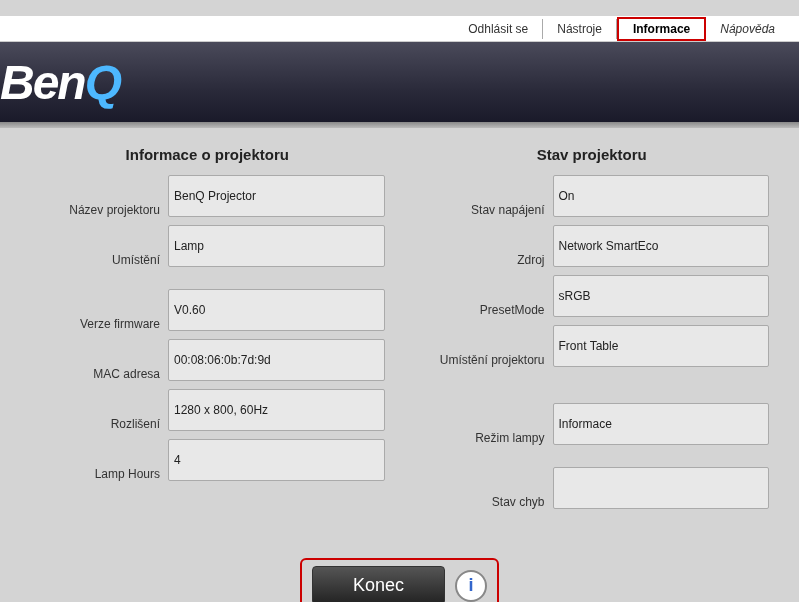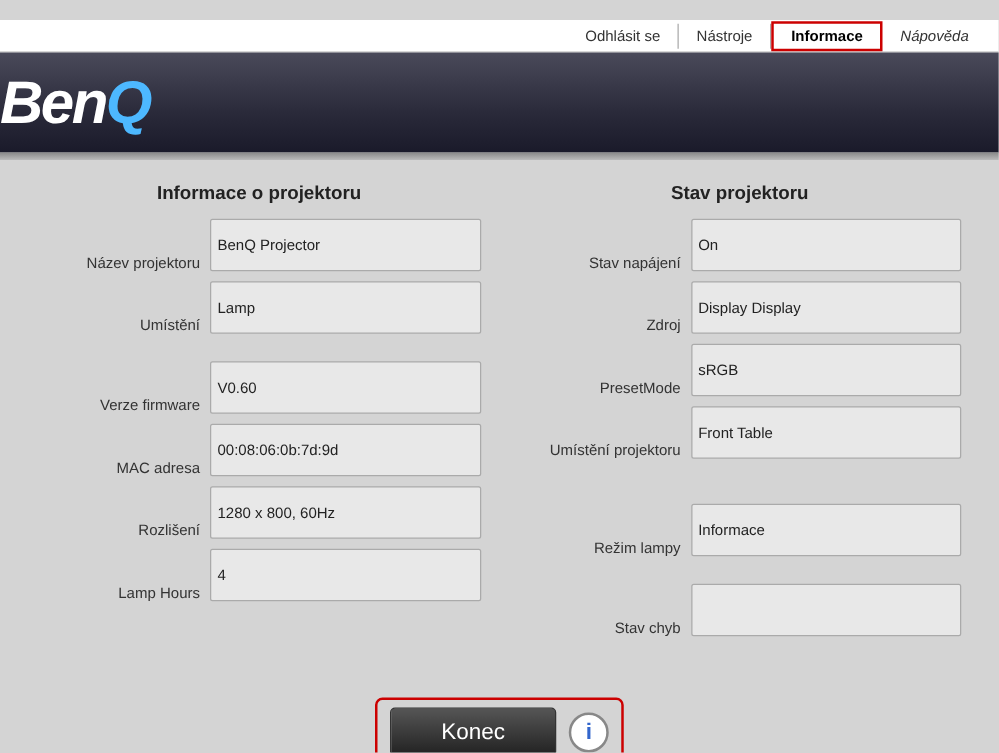--- a/index.html
+++ b/index.html
@@ -217,21 +217,21 @@
 
   <div class="section">
     <div class="section-title">Stav projektoru</div>
 
     <div class="field-row">
       <div class="field-label">Stav napájení</div>
       <div class="field-value">On</div>
     </div>
     <div class="field-row">
       <div class="field-label">Zdroj</div>
-      <div class="field-value">Display Display</div>
+      <div class="field-value">Network SmartEco</div>
     </div>
     <div class="field-row">
       <div class="field-label">PresetMode</div>
       <div class="field-value">sRGB</div>
     </div>
     <div class="field-row">
       <div class="field-label">Umístění projektoru</div>
       <div class="field-value">Front Table</div>
     </div>
 

